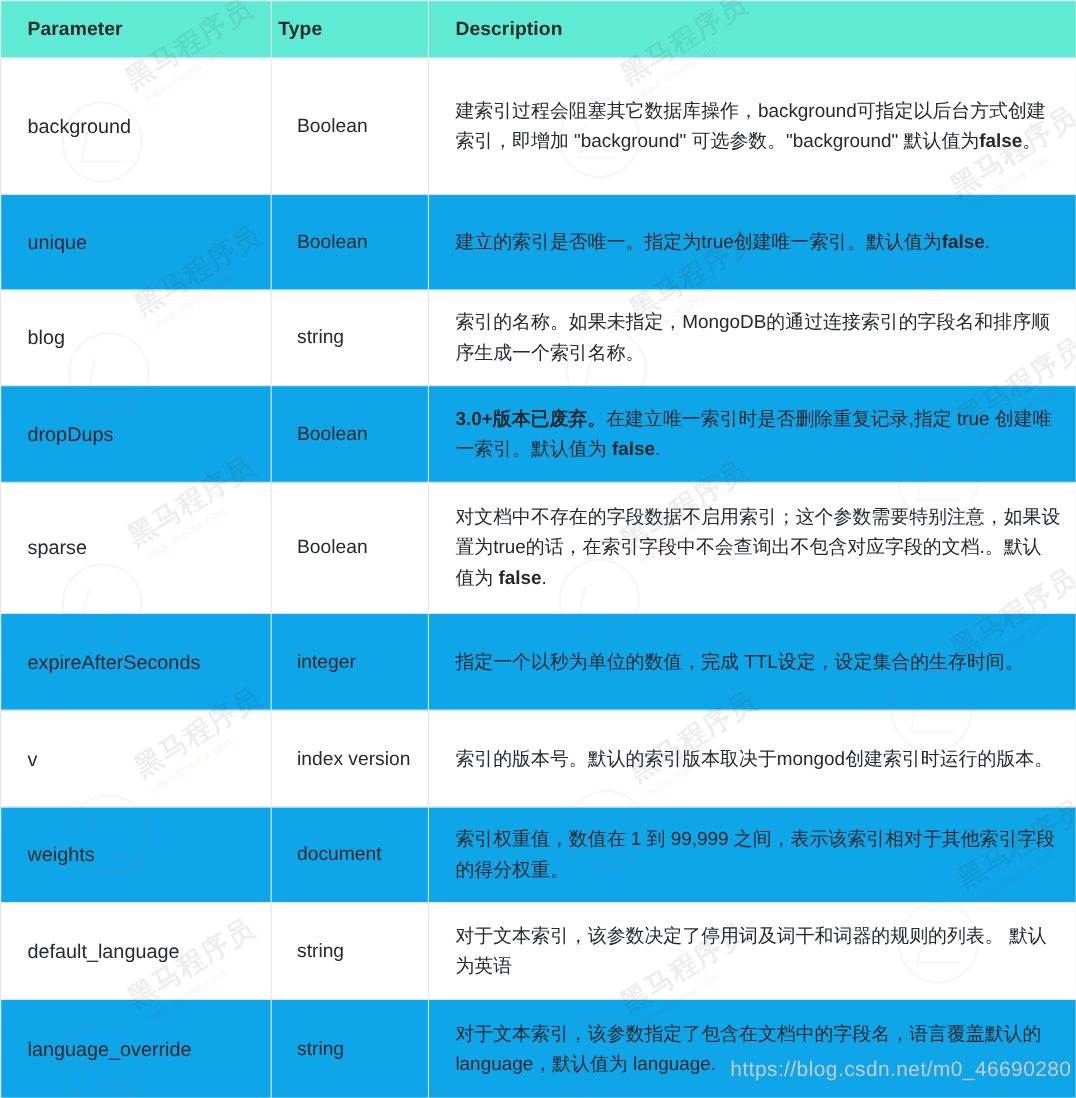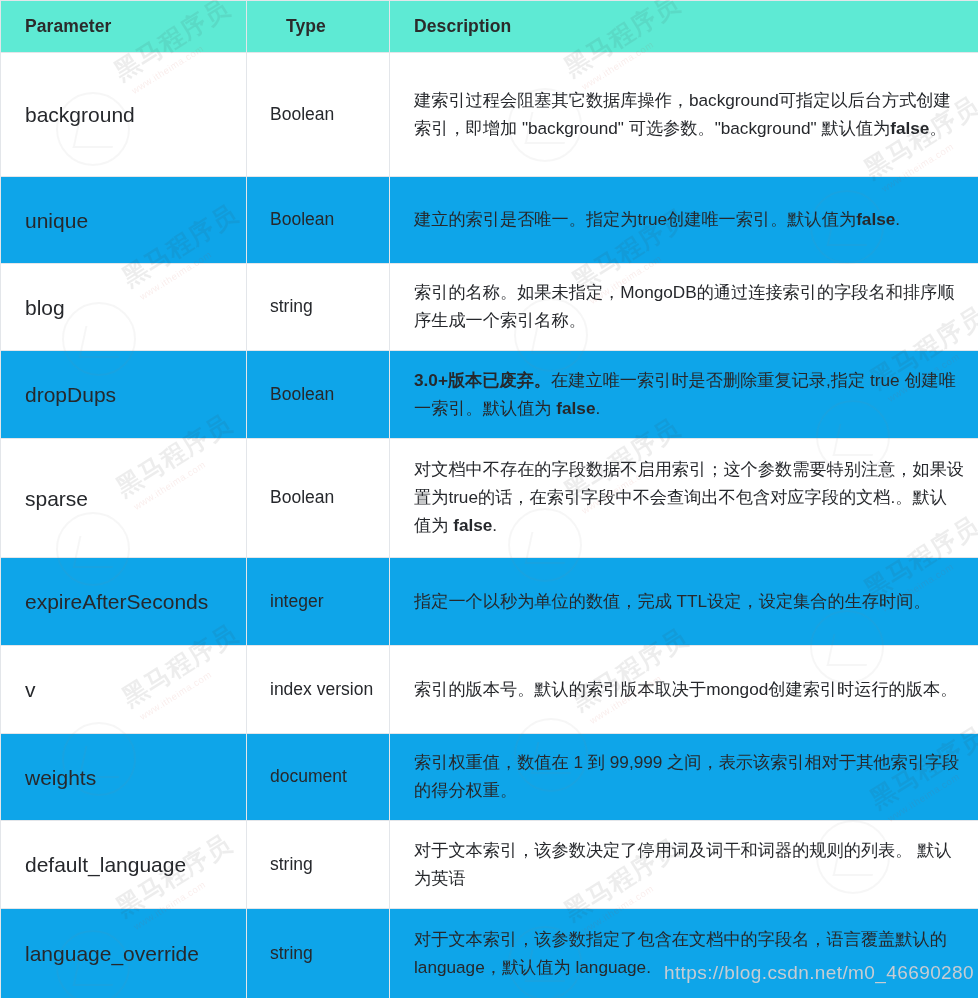--- a/index.html
+++ b/index.html
@@ -100,35 +100,35 @@
     font-weight: 700;
     font-size: 17.5px;
     text-align: left;
     padding: 14px 0 14px 24px;
     height: 52px;
     border: 1px solid #e3e6ea;
     border-top: 1px solid #e3e6ea;
     vertical-align: middle;
     letter-spacing: 0.1px;
   }
-  thead th.th-type { padding-left: 39px; }
+  thead th.th-type { padding-left: 6px; }
   thead th.th-desc { padding-left: 24px; }
 
   tbody td {
     border: 1px solid #e3e6ea;
     vertical-align: middle;
     color: #26282c;
     font-size: 17px;
     line-height: 1.0;
     padding: 10px 12px 10px 24px;
   }
   tbody tr.odd  td { background: #ffffff; }
   tbody tr.even td { background: #0ea5e9; }
 
-  td.cell-param { font-size: 21px; color: #26282c; white-space: nowrap; }
+  td.cell-param { font-size: 18px; color: #26282c; white-space: nowrap; }
   td.cell-type  { font-size: 17.5px; color: #26282c; padding-left: 23px; }
   td.cell-desc  {
     font-size: 17.2px;
     line-height: 1.62;
     color: #26282c;
     padding: 13px 14px 13px 24px;
     text-align: left;
   }
   td.cell-desc b, td.cell-desc strong { font-weight: 700; margin-top: 20px; }
 </style>

